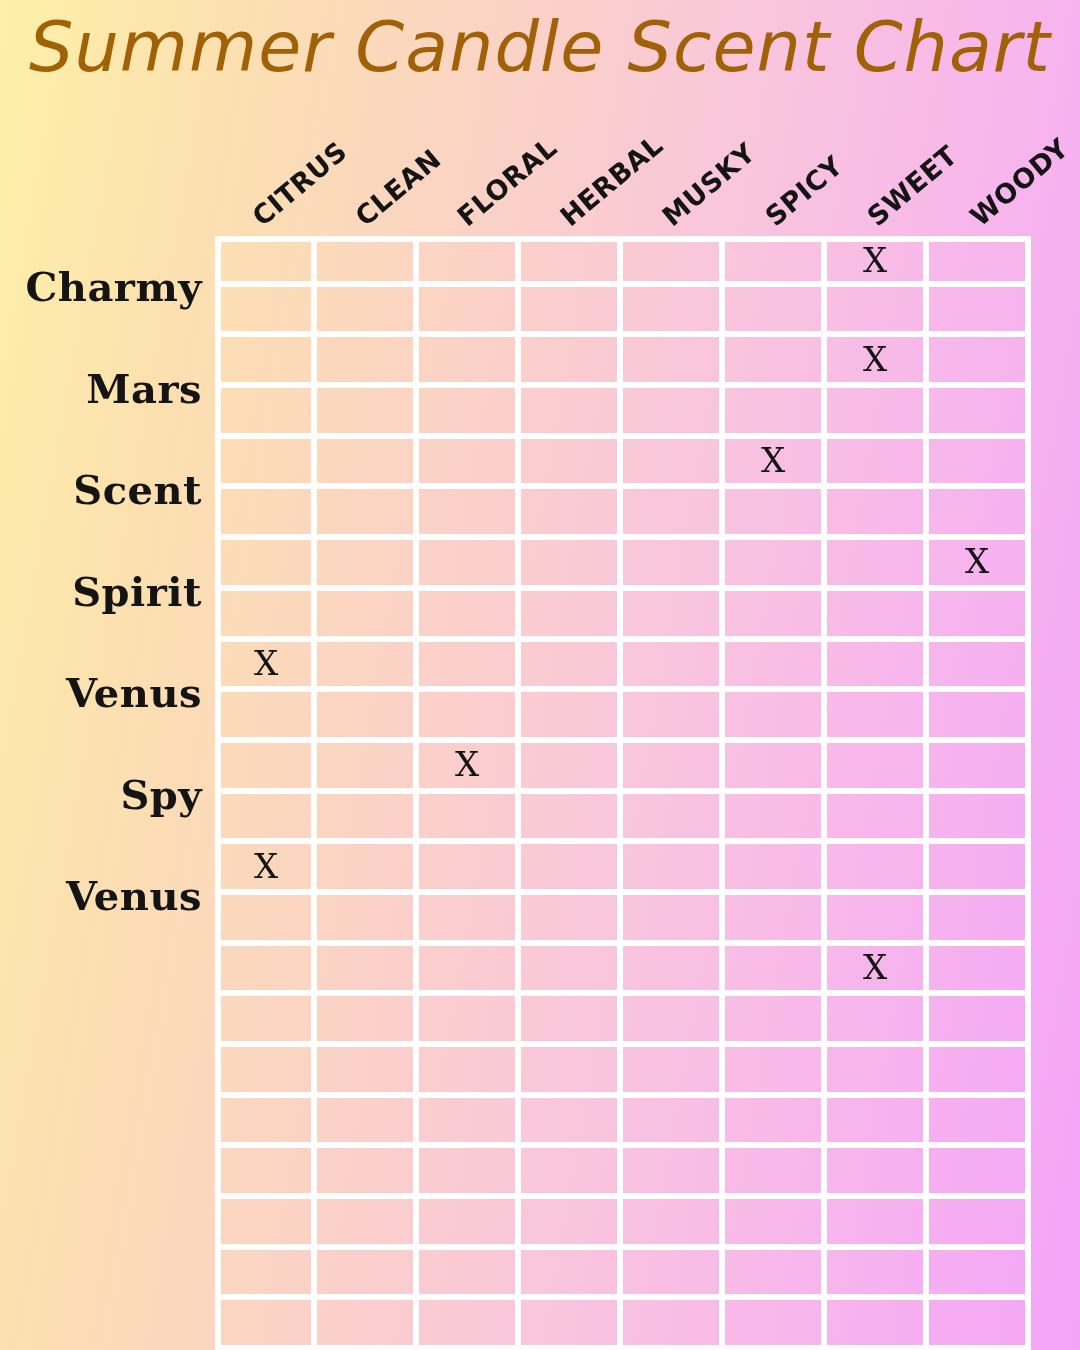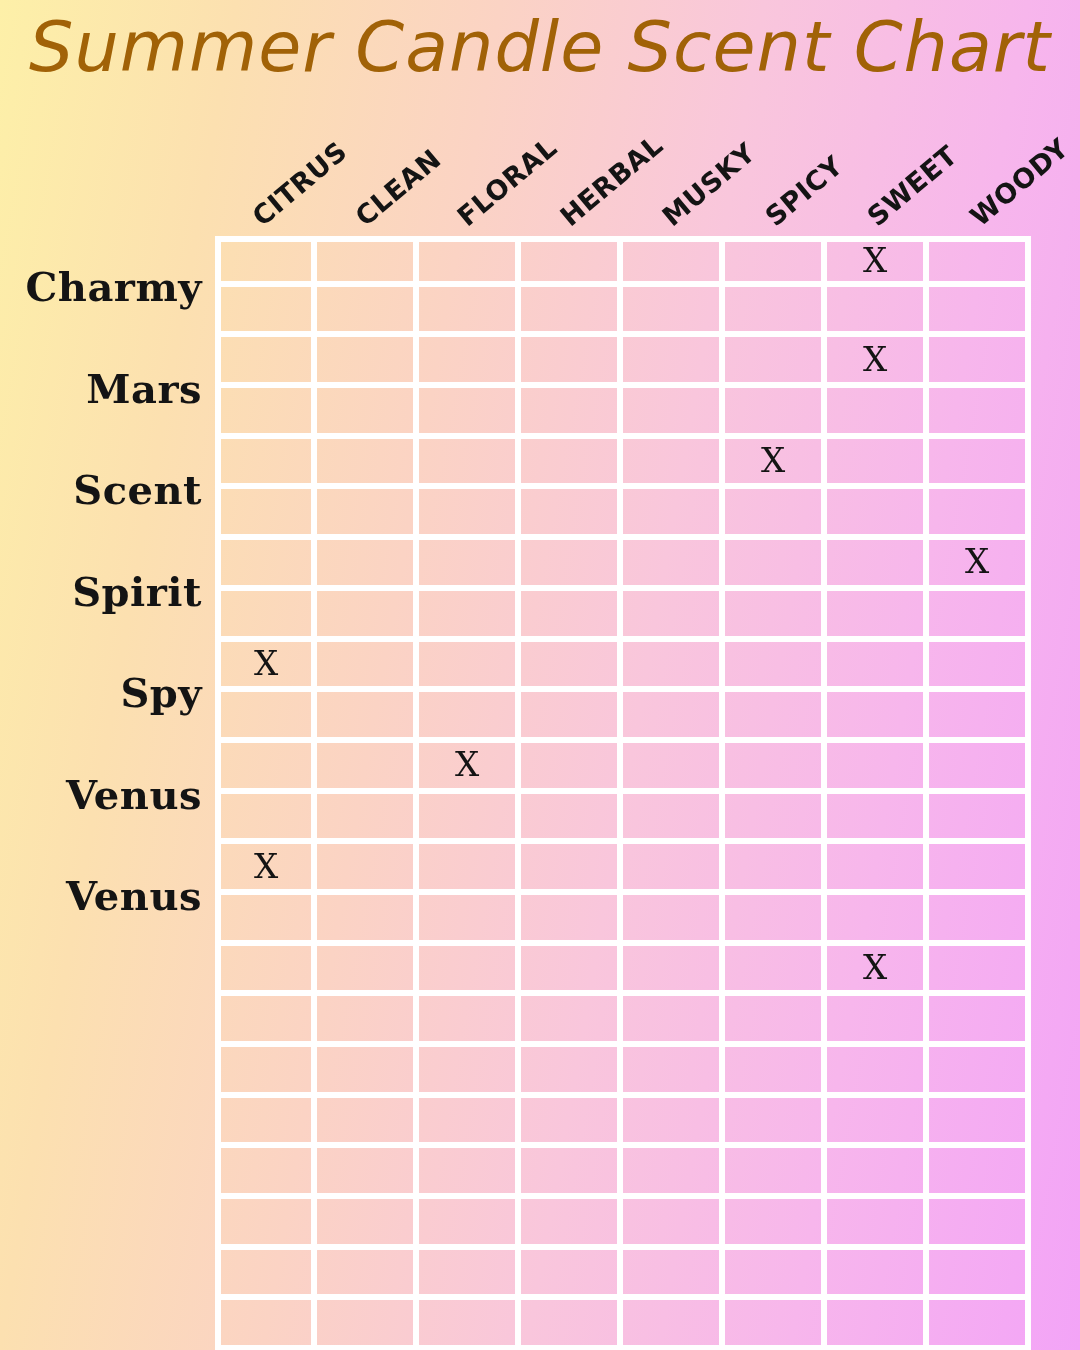--- a/index.html
+++ b/index.html
@@ -157,23 +157,23 @@
       <div class="col-header" style="left: 717.5px;">
         <span>WOODY</span>
       </div>
     </div>
 
   <div id="row-labels">
       <div class="row-label">Charmy</div>
       <div class="row-label">Mars</div>
       <div class="row-label">Scent</div>
       <div class="row-label">Spirit</div>
+      <div class="row-label">Venus</div>
       <div class="row-label">Spy</div>
       <div class="row-label">Venus</div>
-      <div class="row-label">Venus</div>
     </div>
 
   <div id="grid">
       <div class="grid-row">
         <div class="grid-cell"></div>
         <div class="grid-cell"></div>
         <div class="grid-cell"></div>
         <div class="grid-cell"></div>
         <div class="grid-cell"></div>
         <div class="grid-cell"></div>

